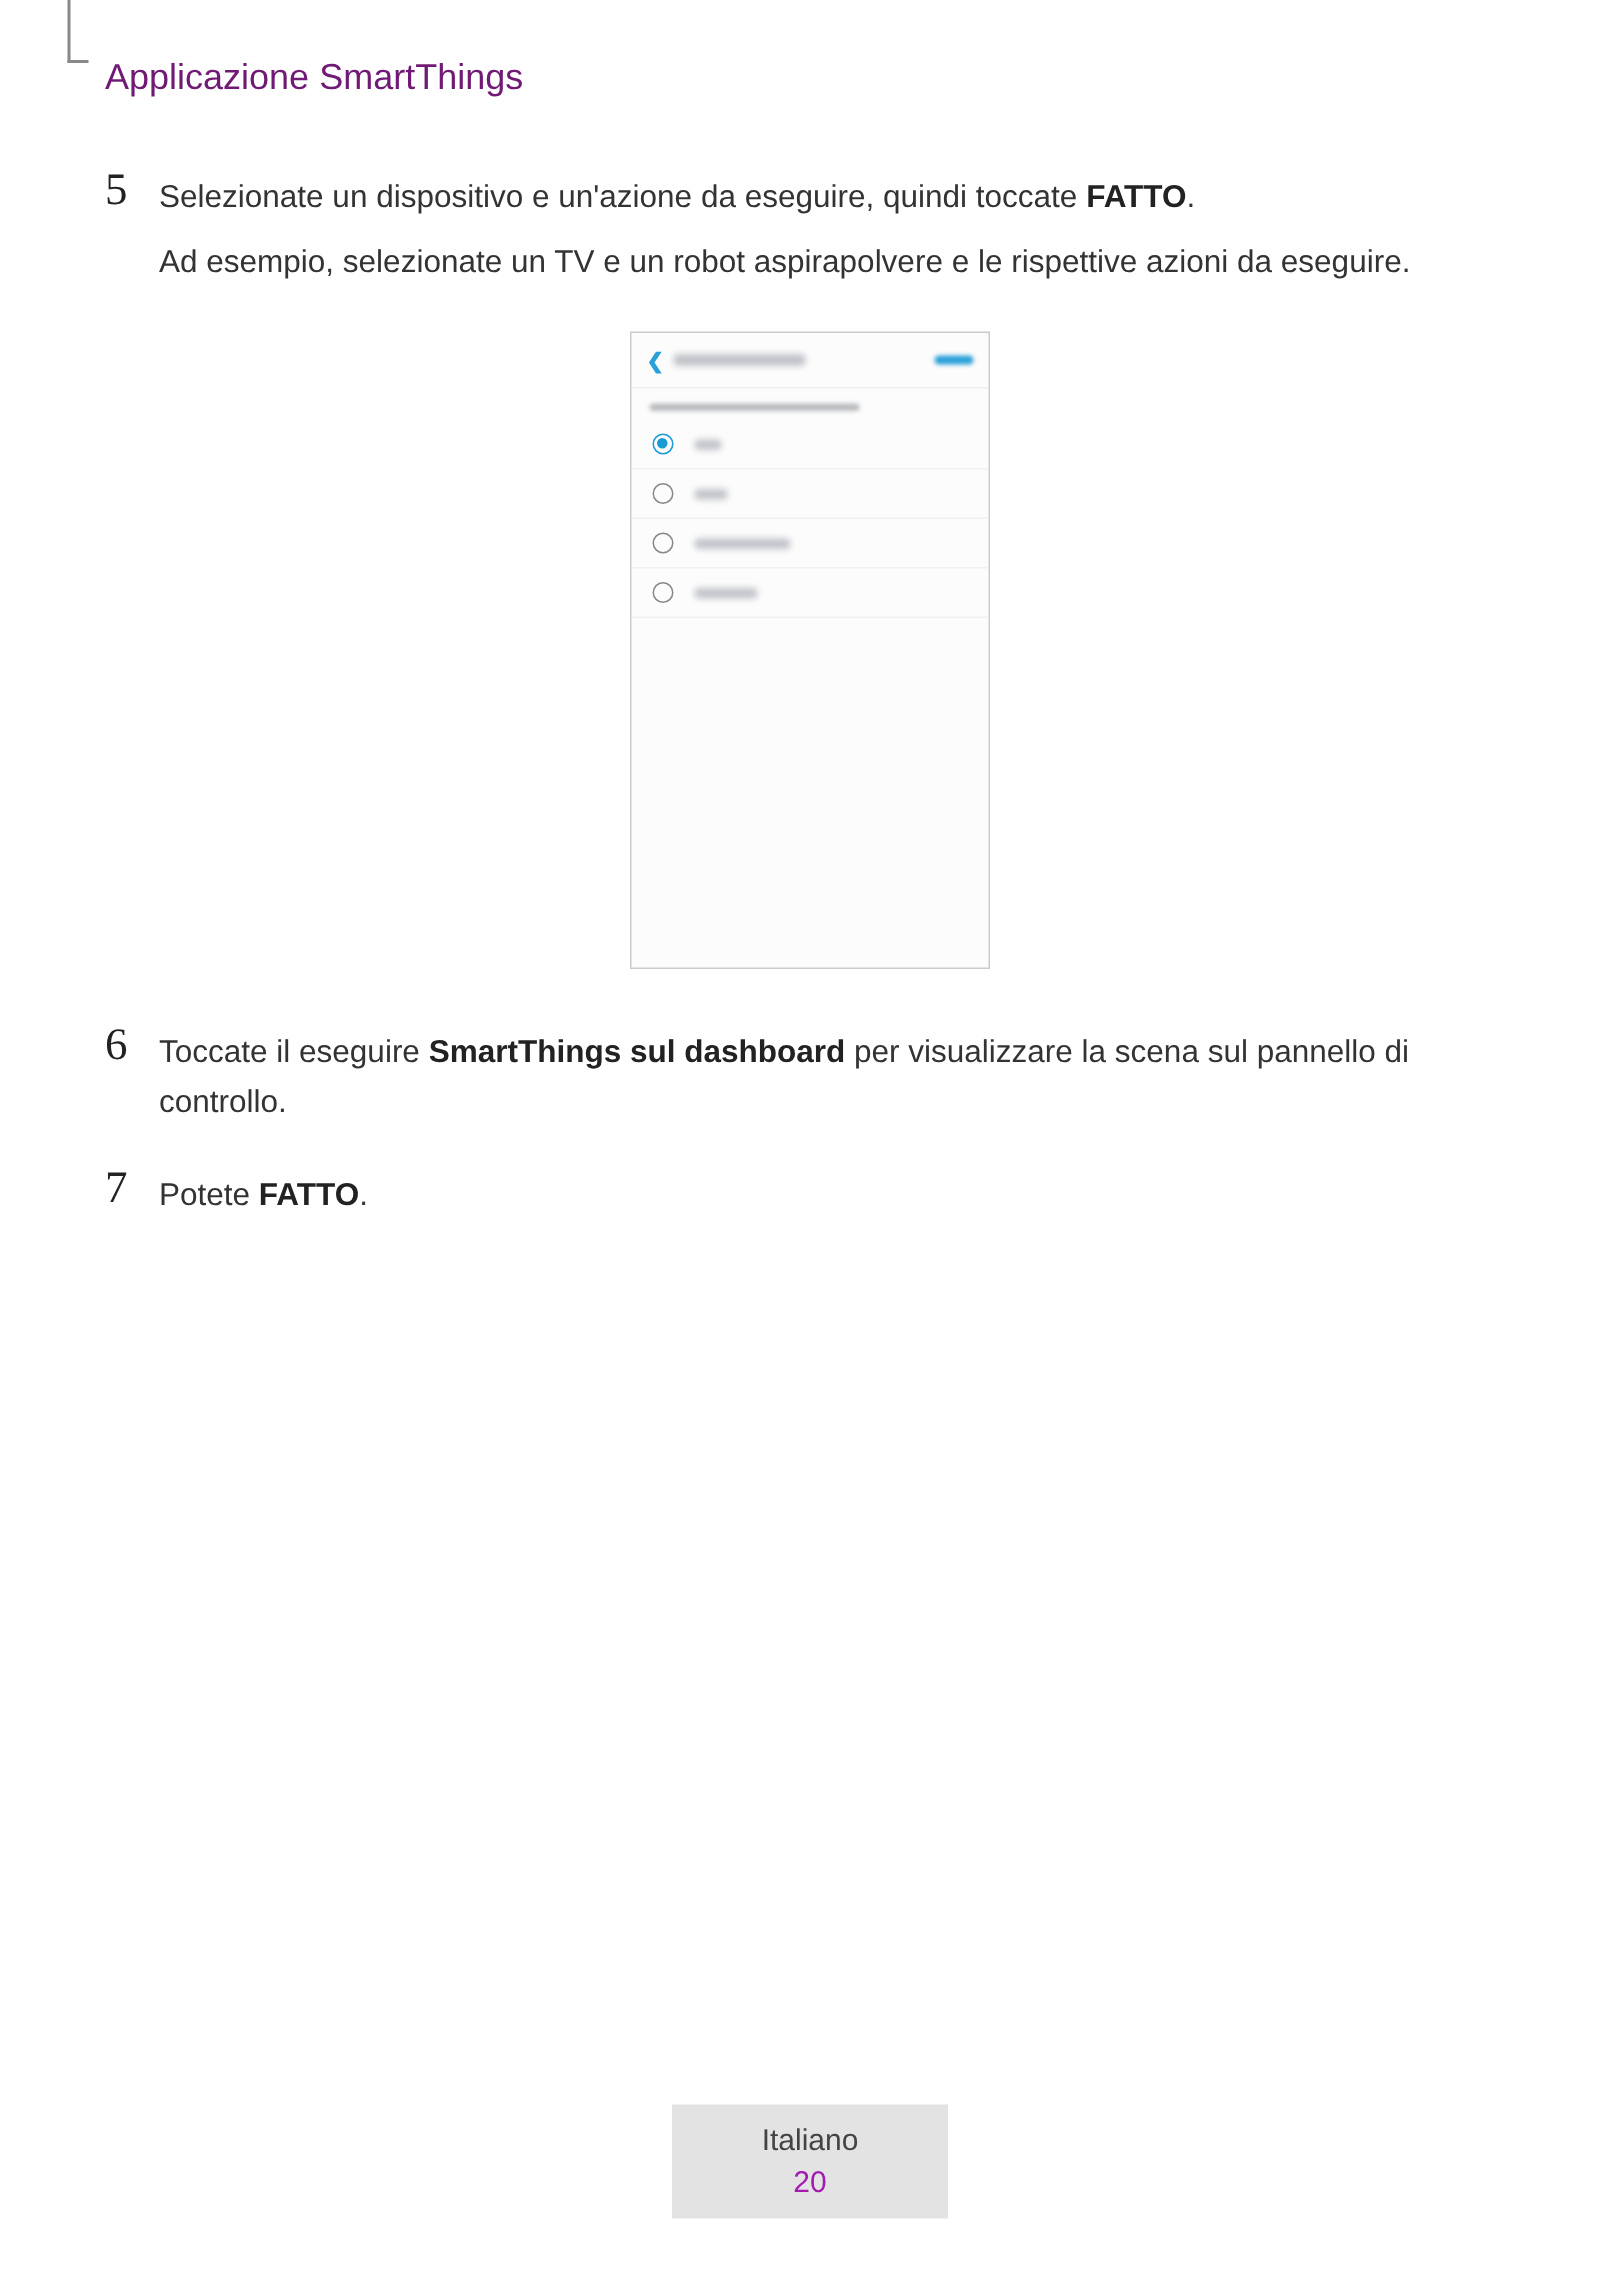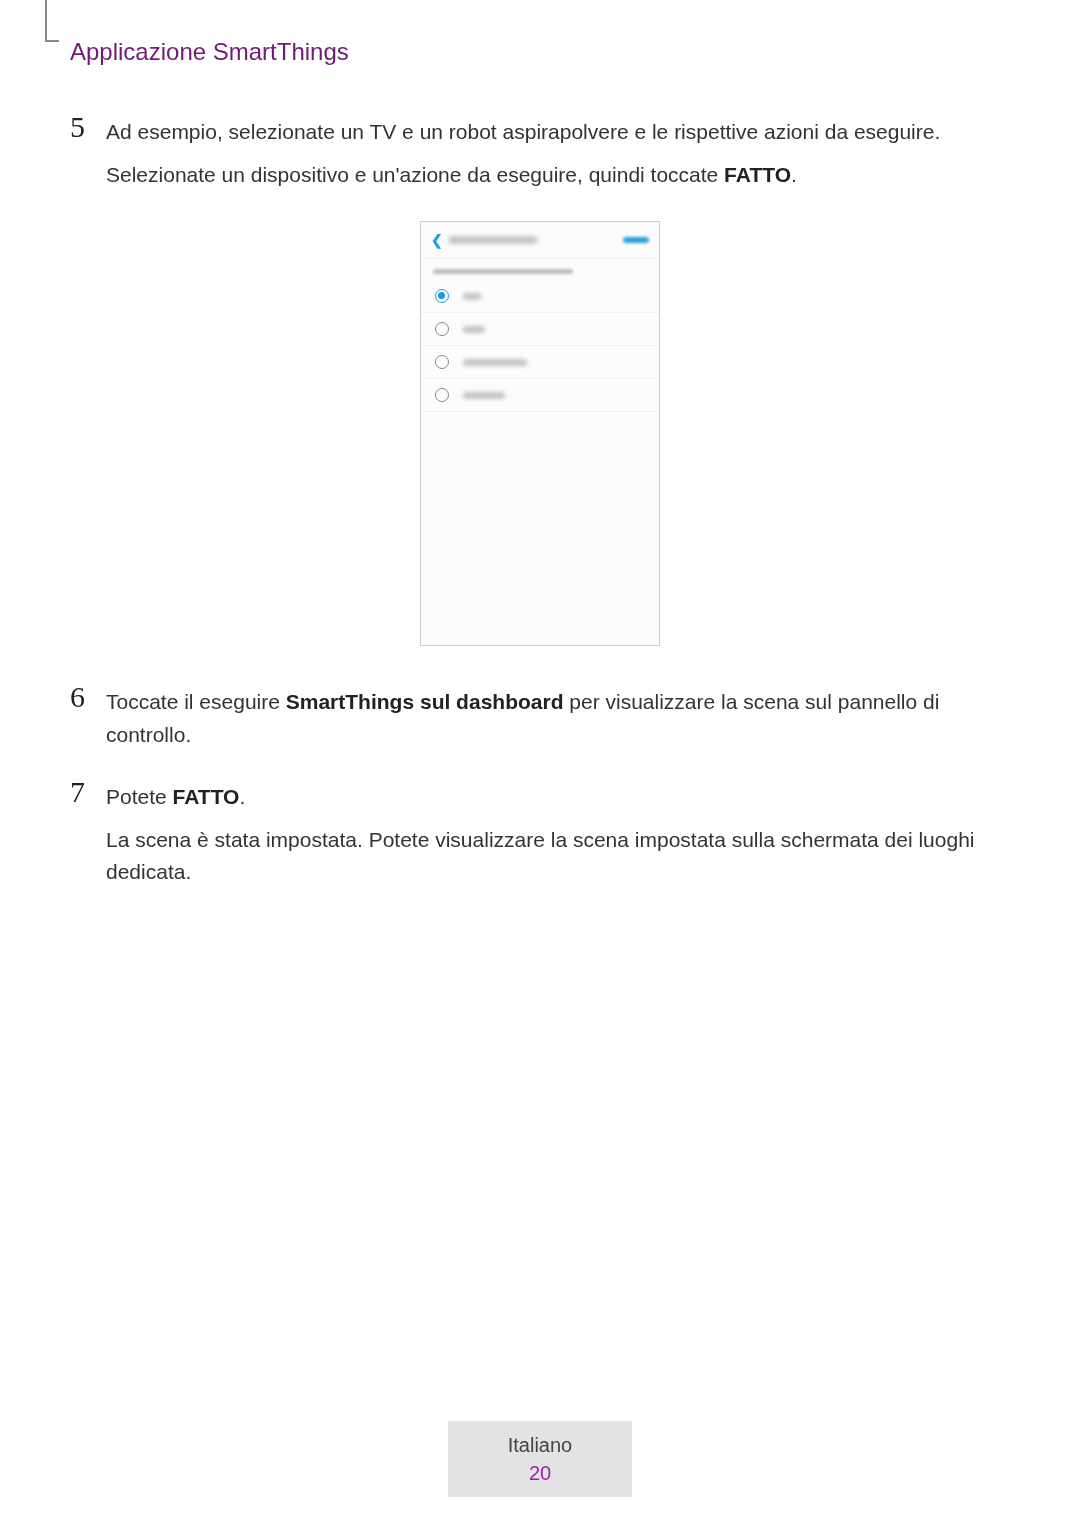--- a/index.html
+++ b/index.html
@@ -147,21 +147,21 @@
     position: absolute;
     top: 2px;
     left: 2px;
     width: 7px;
     height: 7px;
     background: #1a9bd6;
     border-radius: 50%;
   }
   .footer {
     position: absolute;
-    bottom: 30px;
+    bottom: 48px;
     left: 0;
     width: 100%;
     display: flex;
     justify-content: center;
   }
   .footer-box {
     background: #e3e3e3;
     padding: 10px 60px 10px 60px;
     text-align: center;
     font-size: 20px;
@@ -178,24 +178,24 @@
 
 <div class="corner-decoration"></div>
 
 <div class="page">
 
   <div class="section-title">Applicazione SmartThings</div>
 
   <div class="step-row">
     <div class="step-num">5</div>
     <div class="step-body">
-      <p>Ad esempio, selezionate un TV e un robot aspirapolvere e le rispettive azioni da eseguire.</p>
       <p>
         <span>Selezionate un dispositivo e un'azione da eseguire, quindi toccate </span><strong>FATTO</strong><span>.</span>
       </p>
+      <p>Ad esempio, selezionate un TV e un robot aspirapolvere e le rispettive azioni da eseguire.</p>
     </div>
   </div>
 
   <div class="screenshot-wrap">
     <div class="mock-phone">
       <div class="mock-header">
         <div class="mock-header-left">
           <span class="back-chevron">❮</span>
           <span class="blur-bar" style="width:88px;"></span>
         </div>
@@ -235,21 +235,20 @@
       </p>
     </div>
   </div>
 
   <div class="step-row">
     <div class="step-num">7</div>
     <div class="step-body">
       <p>
         <span>Potete </span><strong>FATTO</strong><span>.</span>
       </p>
-      <p>La scena è stata impostata. Potete visualizzare la scena impostata sulla schermata dei luoghi dedicata.</p>
     </div>
   </div>
 
 </div>
 
 <div class="footer">
   <div class="footer-box">
     <div>Italiano</div>
     <div class="page-num">20</div>
   </div>

